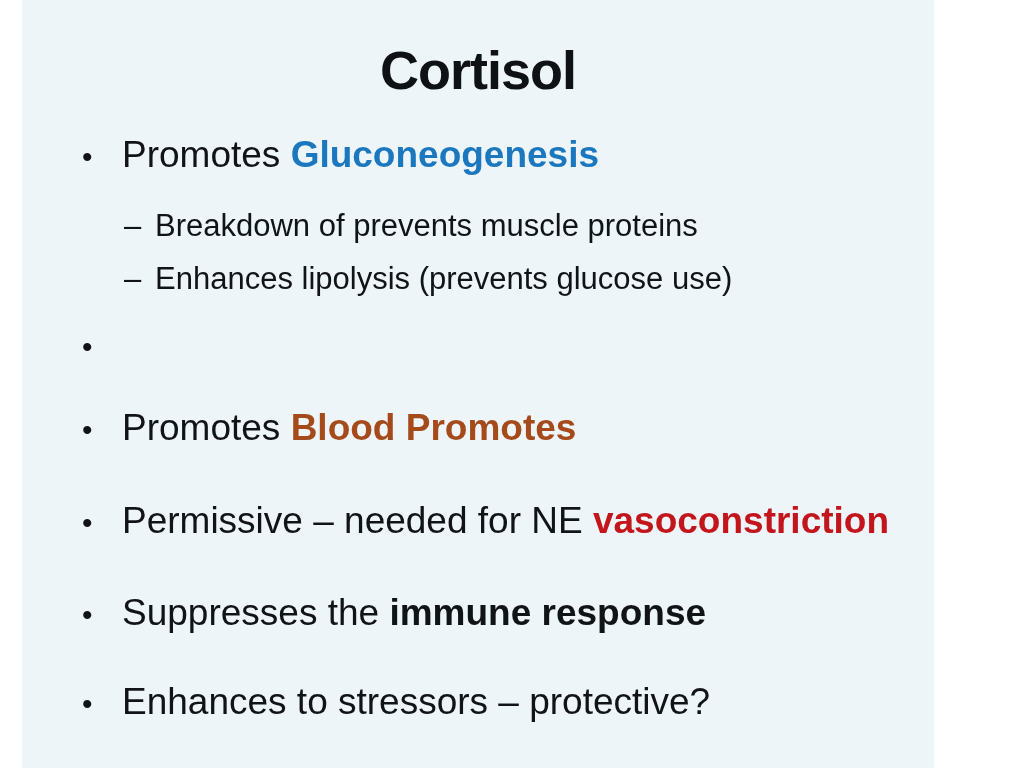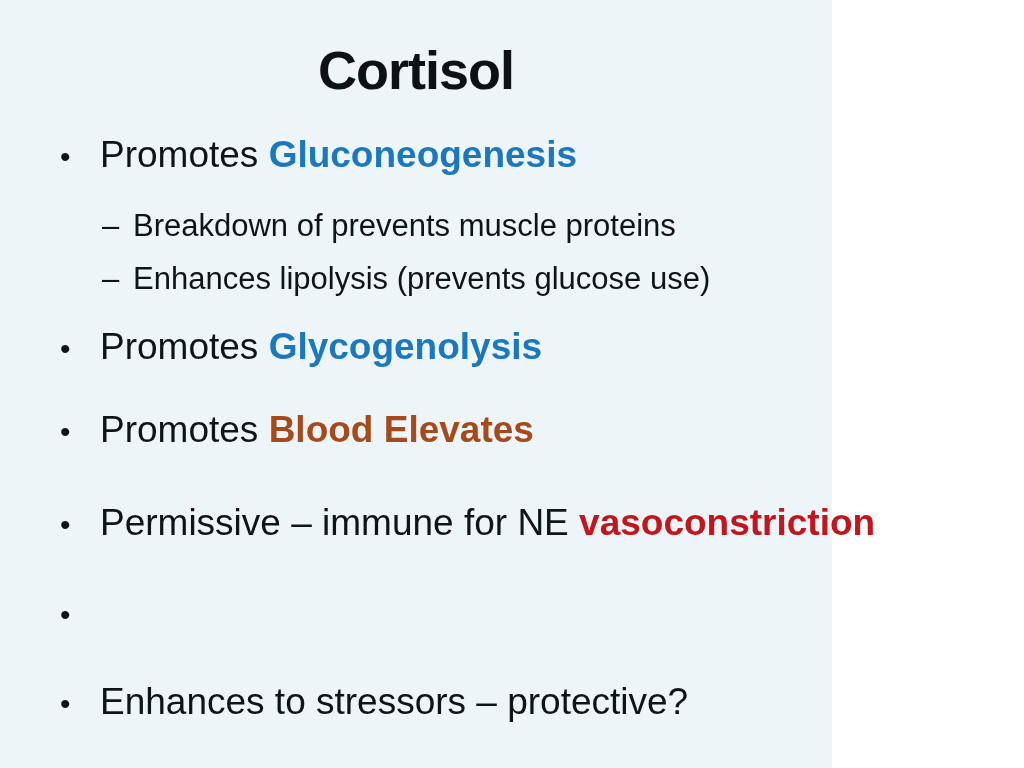--- a/index.html
+++ b/index.html
@@ -3,24 +3,25 @@
 <meta charset="utf-8">
 <style>
   * { margin: 0; padding: 0; box-sizing: border-box; }
   html, body { width: 1024px; height: 768px; }
   body {
     font-family: "Liberation Sans", "DejaVu Sans", sans-serif;
     overflow: hidden;
   }
   .slide {
     position: relative;
-    width: 832px;
+    width: 912px;
     height: 768px;
     background: #edf5f8;
     color: #111417;
+    margin-left: 22px;
   }
   .title {
     padding-top: 38px;
     font-size: 54px;
     line-height: 64px;
     font-weight: 700;
     text-align: center;
     color: #0e1215;
     letter-spacing: -1px;
   }
@@ -79,35 +80,35 @@
     <span class="text"><span>Breakdown of prevents muscle proteins</span></span>
   </div>
 
   <div class="line l2 mt-s2">
     <span class="marker">–</span>
     <span class="text"><span>Enhances lipolysis (prevents glucose use)</span></span>
   </div>
 
   <div class="line l1 mt-b2">
     <span class="marker">•</span>
-    <span class="text"><span>Promotes </span><span class="blue">Glycogenolysis</span></span>
   </div>
 
   <div class="line l1 mt-b3">
     <span class="marker">•</span>
-    <span class="text"><span>Promotes </span><span class="brown">Blood Elevates</span></span>
+    <span class="text"><span>Promotes </span><span class="brown">Blood Promotes</span></span>
   </div>
 
   <div class="line l1 mt-b4">
     <span class="marker">•</span>
-    <span class="text"><span>Permissive – immune for NE </span><span class="red">vasoconstriction</span></span>
+    <span class="text"><span>Permissive – needed for NE </span><span class="red">vasoconstriction</span></span>
   </div>
 
   <div class="line l1 mt-b5">
     <span class="marker">•</span>
+    <span class="text"><span>Suppresses the </span><span class="bold">immune response</span></span>
   </div>
 
   <div class="line l1 mt-b6">
     <span class="marker">•</span>
     <span class="text"><span>Enhances to stressors – protective?</span></span>
   </div>
 
 </div>
 
 </body></html>

